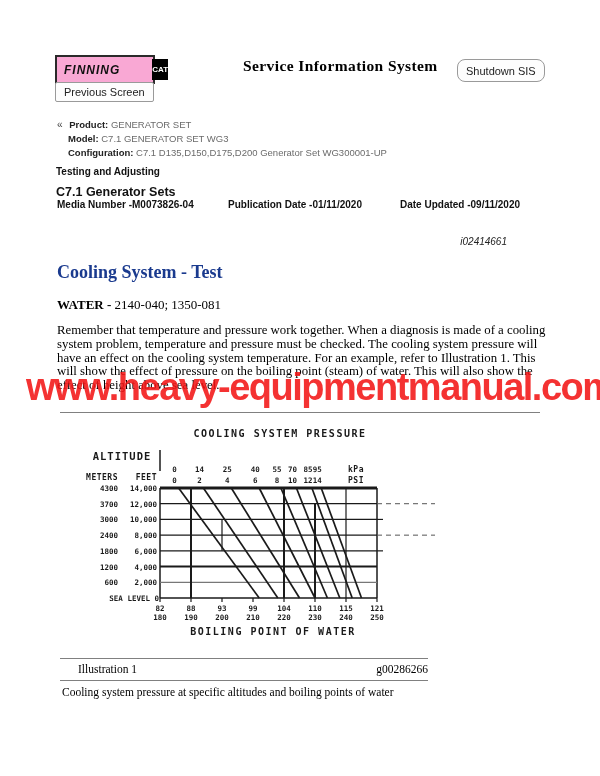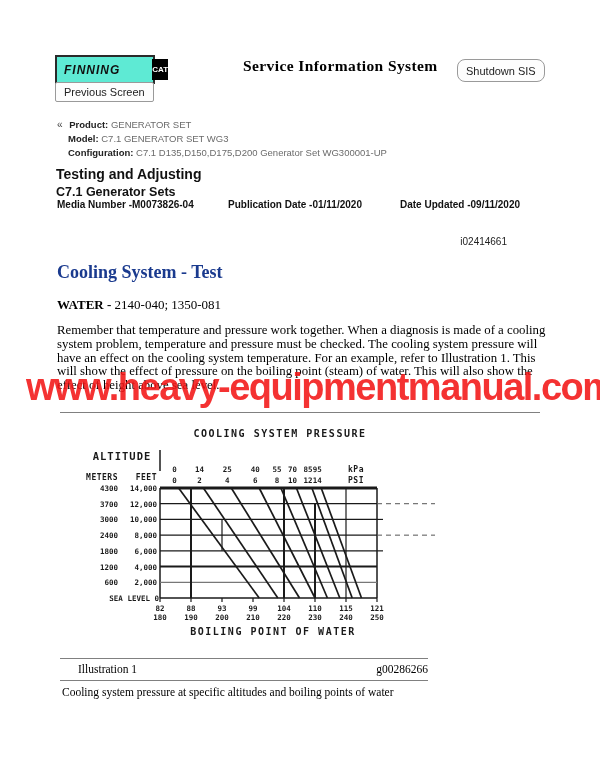--- a/index.html
+++ b/index.html
@@ -1,42 +1,42 @@
 <!DOCTYPE html>
 <html><head>
 <meta charset="utf-8">
 <style>
   html,body{margin:0;padding:0;background:#fff;}
   #page{position:relative;width:600px;height:776px;background:#ffffff;overflow:hidden;
         font-family:"Liberation Sans",sans-serif;color:#000;}
 
   
   .logo-box{position:absolute;left:55px;top:55px;width:100px;height:29px;border:2px solid #2a2a2a;
-            background:#5eead4;display:flex;align-items:center;justify-content:space-between;box-sizing:border-box;}
+            background:#f9a8d4;display:flex;align-items:center;justify-content:space-between;box-sizing:border-box;}
   .finning-text{font-weight:bold;font-style:italic;font-size:12px;letter-spacing:1px;color:#111;padding-left:7px;}
   .cat-box{width:21px;height:21px;background:#000;color:#fff;font-weight:bold;font-size:8px;
            display:flex;align-items:center;justify-content:center;margin-right:3px;letter-spacing:0;margin-left:32px;}
   .sis-title{position:absolute;left:243px;top:57px;font-family:"Liberation Serif",serif;
              font-weight:bold;font-size:15.5px;letter-spacing:.4px;color:#000;}
   .btn{position:absolute;border:1px solid #9a9a9a;background:#fdfdfd;color:#222;
        font-family:"Liberation Sans",sans-serif;font-size:11px;padding:2px 8px;border-radius:2px;cursor:pointer;}
   #shutdown-btn{left:457px;top:59px;height:23px;border-radius:8px;}
   #prev-btn{left:55px;top:82px;height:20px;}
 
   
   .prod-row{position:absolute;left:57px;font-size:9.5px;white-space:nowrap;}
   .prod-label{font-weight:bold;color:#222;}
   .prod-value{color:#6b6b6b;}
   .back-glyph{color:#444;font-size:10px;margin-right:4px;}
 
   
-  .sec-title{position:absolute;left:56px;top:166px;font-weight:bold;font-size:14px;color:#111;}
+  .sec-title{position:absolute;left:56px;top:166px;font-weight:bold;font-size:10px;color:#111;}
   .sub-title{position:absolute;left:56px;top:185px;font-weight:bold;font-size:12.5px;color:#111;}
   .meta{position:absolute;top:199px;font-weight:bold;font-size:10px;color:#111;white-space:nowrap;}
-  .doc-id{position:absolute;top:236px;right:93px;font-size:10px;color:#222;}
+  .doc-id{position:absolute;top:236px;right:93px;font-size:10px;color:#222;font-style:italic;}
 
   .doc-title{position:absolute;left:57px;top:262px;font-family:"Liberation Serif",serif;
              font-weight:bold;font-size:18px;}
   .smcs{position:absolute;left:57px;top:297px;font-family:"Liberation Serif",serif;font-size:13px;color:#000;}
   .smcs b{font-weight:bold;}
   .body-par{position:absolute;left:57px;top:324px;width:497px;font-family:"Liberation Serif",serif;
             font-size:12.8px;line-height:1.08;color:#000;}
 
   .watermark{position:absolute;left:26px;top:366px;width:566px;font-family:"Liberation Sans",sans-serif;
              font-weight:bold;font-size:38px;letter-spacing:-1.5px;white-space:nowrap;opacity:.87;z-index:5;}

